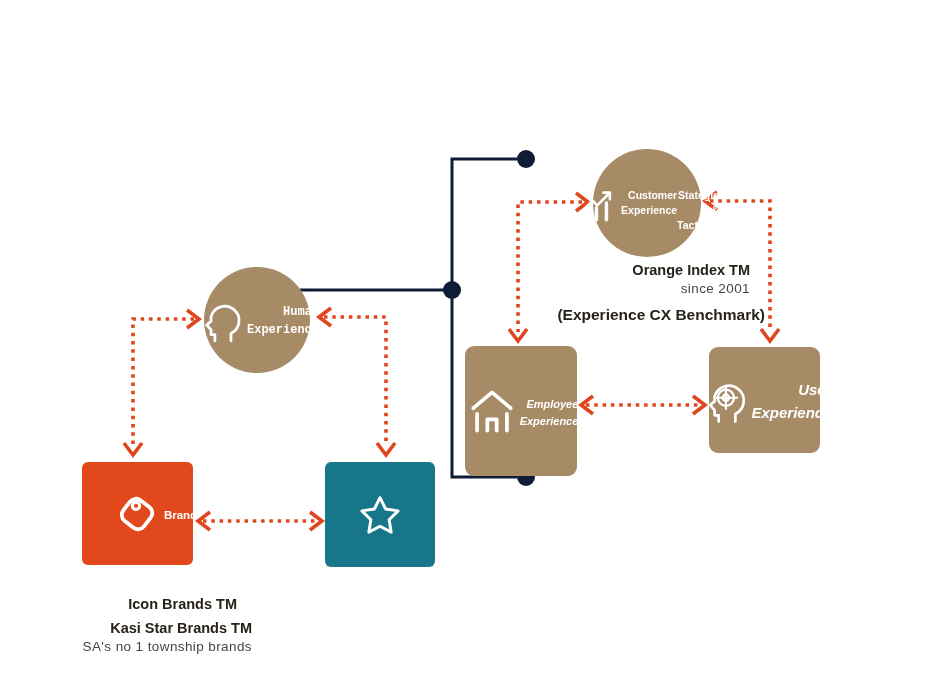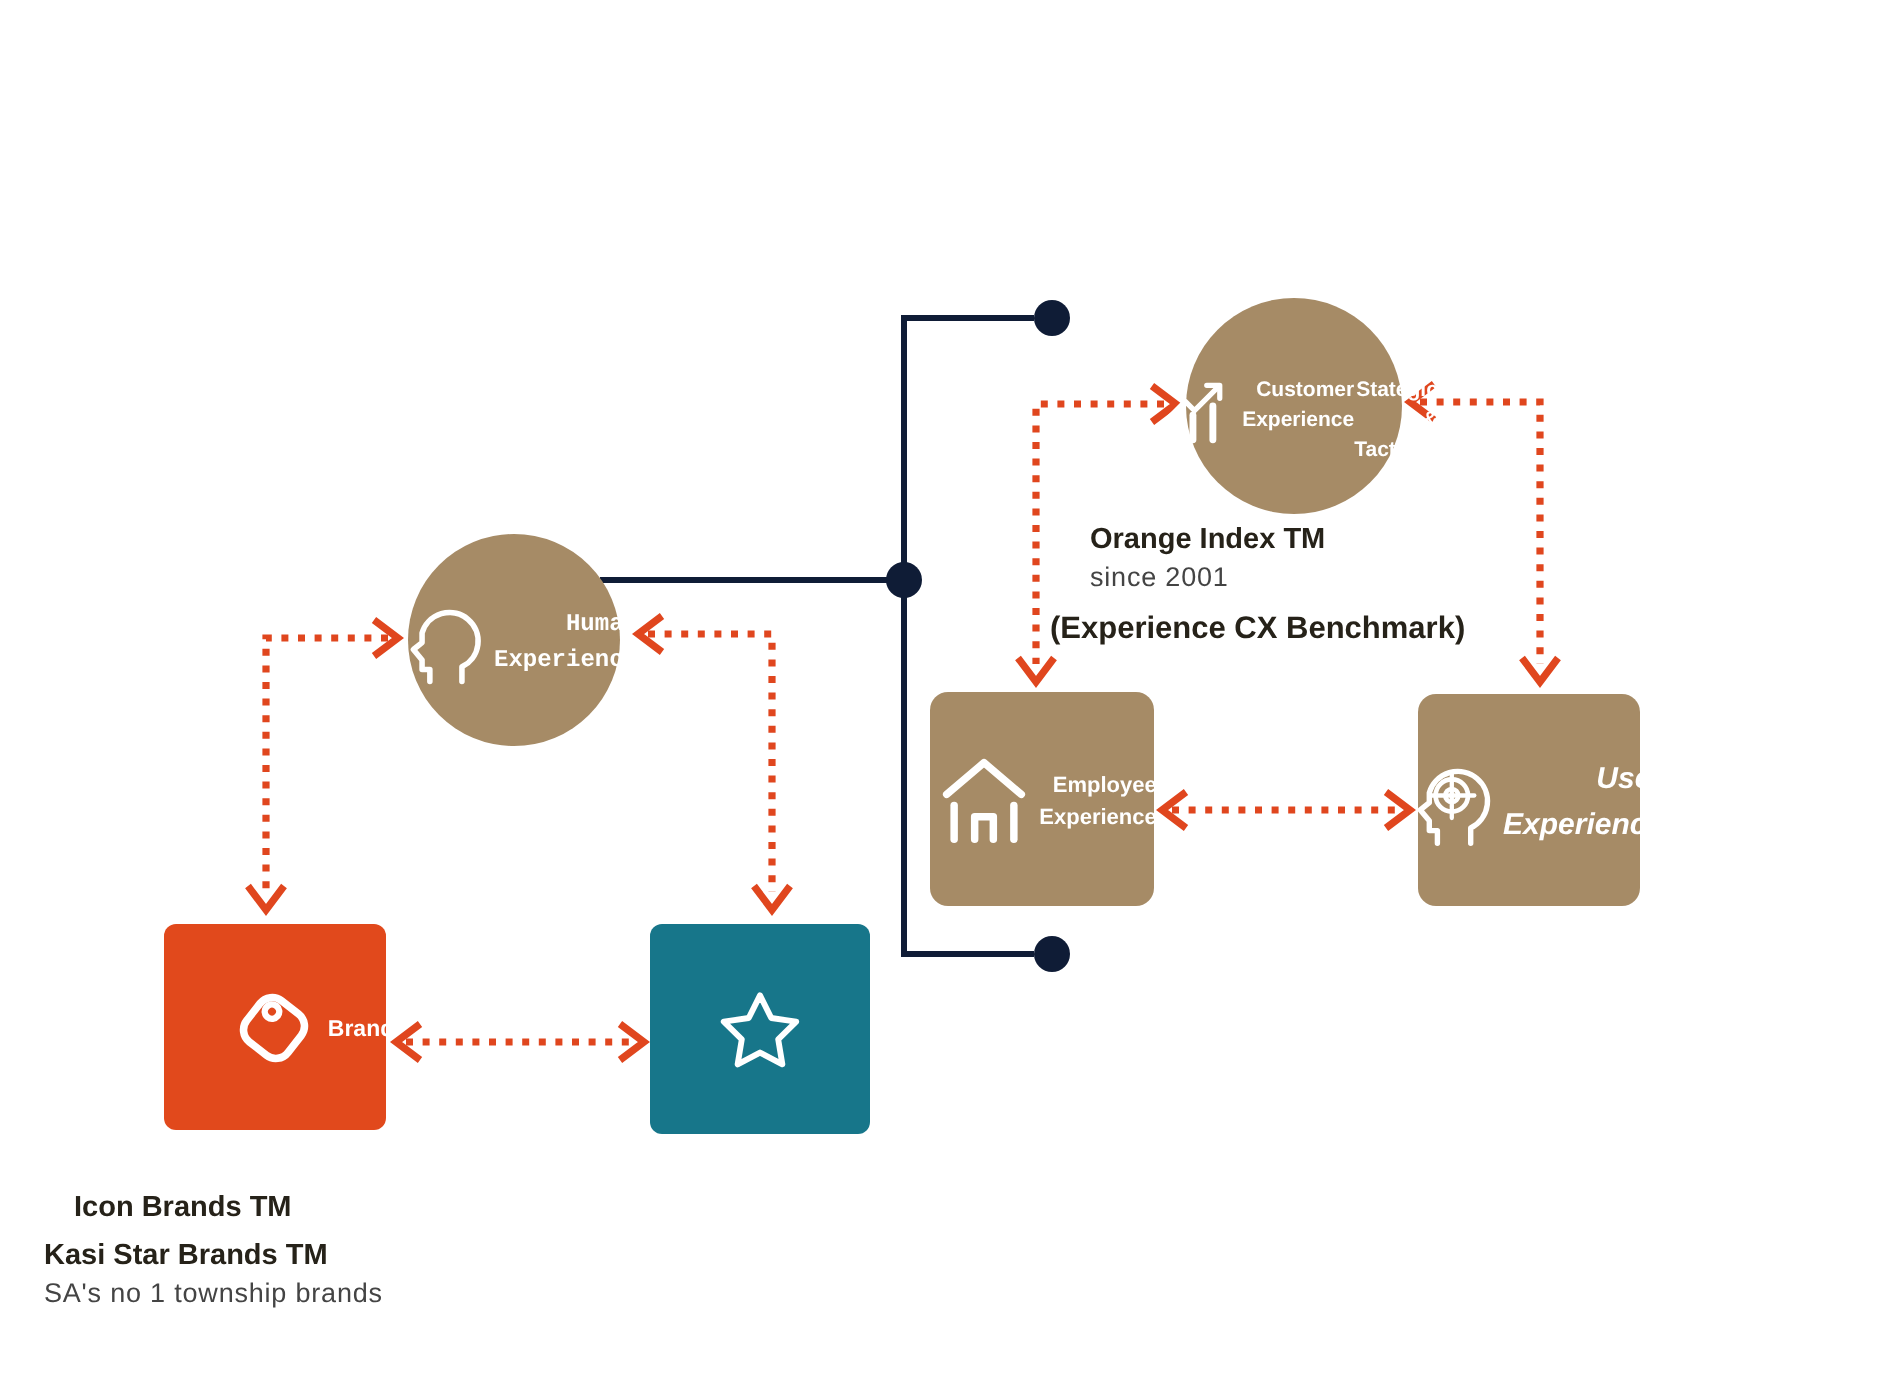--- a/index.html
+++ b/index.html
@@ -30,26 +30,26 @@
   .bg-teal{background:var(--teal);}
 
   .node-human{left:204px;top:267px;width:106px;height:106px;font-family:Liberation Mono, monospace;}
   .node-human .label{font-size:12px;width:82px;margin-top:2px;}
   .node-customer{left:593px;top:149px;width:108px;height:108px;}
   .node-customer .label{font-size:10.5px;line-height:1.45;}
   .node-brand{left:82px;top:462px;width:111px;height:103px;border-radius:6px;padding-left:32px;}
   .node-brand .label{font-size:11.5px;margin-top:5px;}
   .node-corporate{left:325px;top:462px;width:110px;height:105px;border-radius:6px;}
   .node-corporate .label{font-size:11px;width:80px;margin-top:3px;}
-  .node-employee{left:465px;top:346px;width:112px;height:107px;border-radius:9px;}
+  .node-employee{left:465px;top:346px;width:112px;height:130px;border-radius:9px;font-style:italic;}
   .node-employee .label{font-size:11px;width:90px;margin-top:3px;}
   .node-user{left:709px;top:347px;width:111px;height:106px;border-radius:9px;}
   .node-user .label{font-size:15px;width:80px;margin-top:3px;font-style:italic;}
 
-  .caption{position:absolute;z-index:2;text-align:left;}
+  .caption{position:absolute;z-index:2;text-align:right;}
   .cap-title{font-weight:bold;font-size:14.5px;color:var(--title_text);line-height:1.2;}
   .cap-sub{font-size:13.5px;color:var(--subtitle_text);letter-spacing:0.4px;margin-top:2px;line-height:1.2;}
   .cap-orange-index{left:545px;top:262px;width:205px;}
   .cap-benchmark{left:525px;top:306px;width:240px;font-weight:bold;font-size:15.5px;color:var(--title_text);}
   .cap-icon-brands{left:37px;top:596px;width:200px;}
   .cap-kasi{left:22px;top:620px;width:230px;}
 </style>
 </head>
 <body>
 

